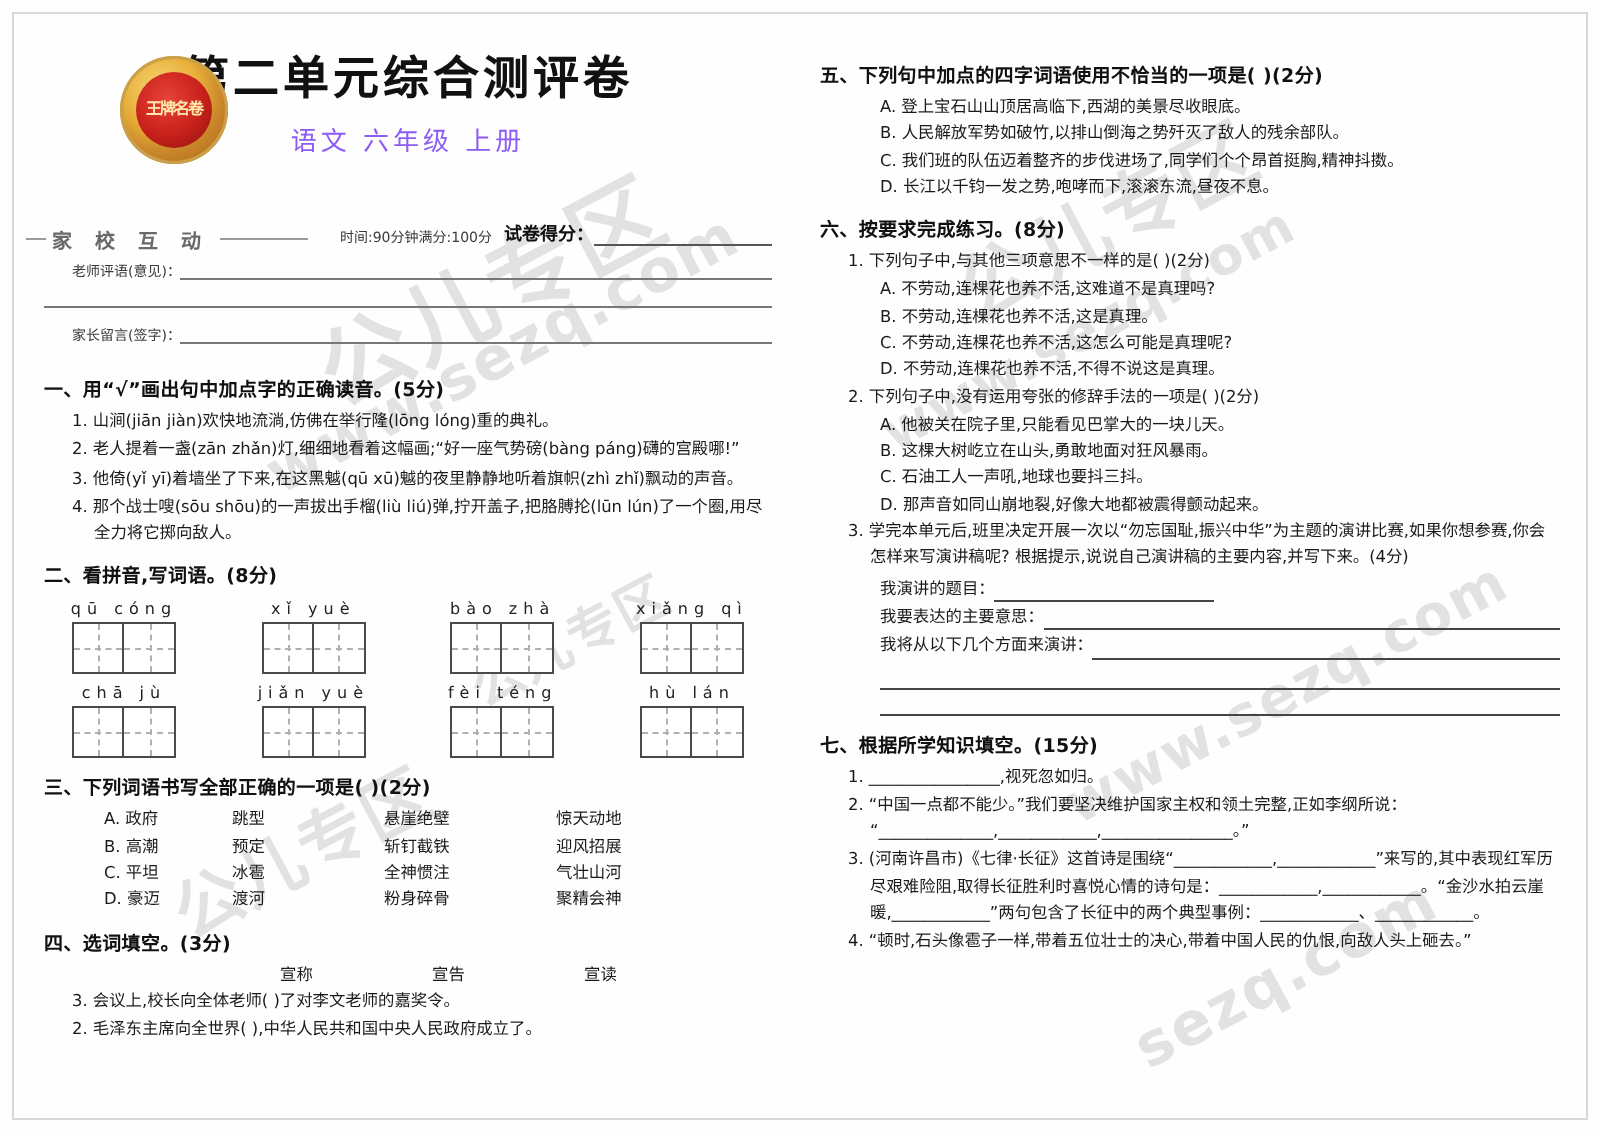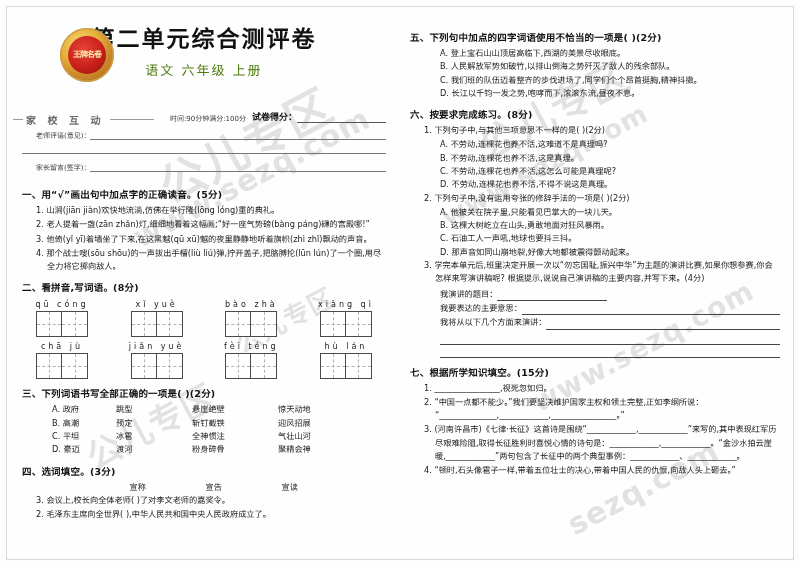--- a/index.html
+++ b/index.html
@@ -69,21 +69,21 @@
     text-align: center; letter-spacing: -1px;
   }
   .paper-title {
     text-align: center; padding-top: 20px;
     font-size: 23px; font-weight: bold; color: #111;
     letter-spacing: 2px;
     font-family: "DejaVu Sans", "Liberation Sans", sans-serif;
   }
   .paper-subtitle {
     text-align: center; padding-top: 6px;
-    font-size: 13px; color: #4d7c0f; letter-spacing: 2px;
+    font-size: 13px; color: #8b5cf6; letter-spacing: 2px;
   }
 
   
   .info-box { position: relative; margin-top: 8px; height: 72px; }
   .hs-tag {
     position: absolute; left: 4px; top: 4px;
     font-size: 10px; color: #6a6a6a; letter-spacing: 4px;
     font-weight: bold;
   }
   .hs-tag::before, .hs-tag::after {
@@ -311,21 +311,21 @@
         <span class="c3">气壮山河</span>
       </div>
       <div class="opt-cols">
         <span class="c0">D. 豪迈</span>
         <span class="c1">渡河</span>
         <span class="c2">粉身碎骨</span>
         <span class="c3">聚精会神</span>
       </div>
 
       <div class="q-head">四、选词填空。(3分)</div>
-      <div class="opt-cols" style="margin-left:48px;text-align:right;">
+      <div class="opt-cols" style="margin-left:118px;">
         <span class="c1">宣称</span>
         <span class="c1">宣告</span>
         <span class="c1">宣读</span>
       </div>
       <div class="q-item">3. 会议上,校长向全体老师(        )了对李文老师的嘉奖令。</div>
       <div class="q-item">2. 毛泽东主席向全世界(        ),中华人民共和国中央人民政府成立了。</div>
 
     </div>
 
     <div class="col col-right">

